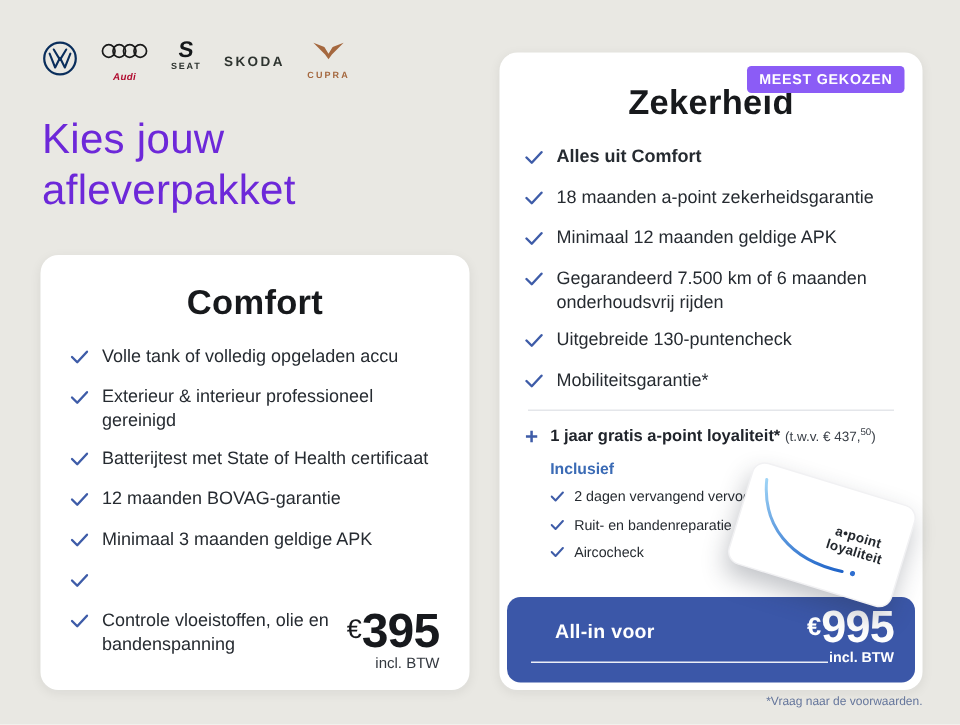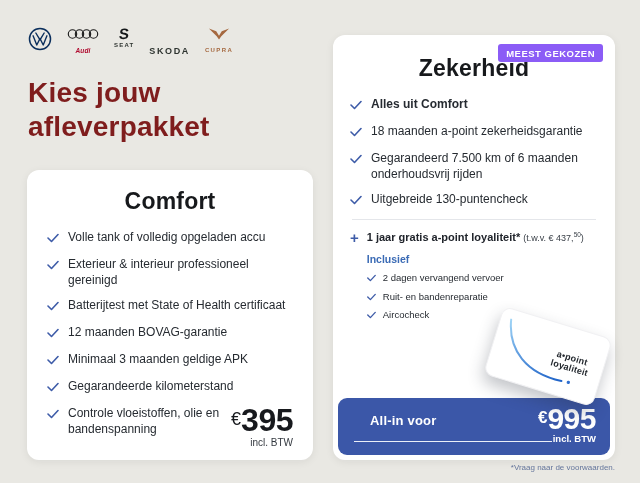--- a/index.html
+++ b/index.html
@@ -6,26 +6,26 @@
   html,body { width:640px; height:483px; }
   body { font-family:"Liberation Sans", sans-serif; }
   .canvas { position:relative; width:640px; height:483px; background:#E9E8E3; overflow:hidden; }
 
   
   .brand-bar { position:absolute; left:28px; top:27px; display:flex; align-items:flex-start; gap:15px; }
   .brand { display:flex; flex-direction:column; align-items:center; gap:2px; }
   .brand-label { font-size:6px; font-weight:bold; letter-spacing:1.2px; color:#2E3430; }
   .brand-label.audi { color:#B00A2E; font-style:italic; letter-spacing:.2px; font-size:6.5px; }
   .brand-label.cupra { color:#A5683F; letter-spacing:1.4px; }
-  .skoda-word { font-size:9px; font-weight:800; letter-spacing:1.6px; color:#2E3430; margin-top:19px; }
+  .skoda-word { font-size:9px; font-weight:800; letter-spacing:1.6px; color:#2E3430; margin-top:9px; }
   .seat-s { font-size:15px; font-weight:900; color:#15181A; transform:skewX(-6deg); line-height:13px; }
 
   
   .page-title { position:absolute; left:28px; top:76px; width:240px; font-size:28px; line-height:34px;
-    font-weight:700; color:#7f1d1d; letter-spacing:.2px; }
+    font-weight:400; color:#6d28d9; letter-spacing:.2px; }
 
   
   .card { position:absolute; background:#FFFFFF; border-radius:12px; box-shadow:0 2px 8px rgba(30,30,30,.07); }
   .card.comfort { left:27px; top:170px; width:286px; height:290px; padding:18px 20px; }
   .card.zekerheid { left:333px; top:35px; width:282px; height:425px; padding:20px 17px; }
   .card-title { font-size:23px; font-weight:600; color:#17191C; letter-spacing:.2px;text-align:center; }
 
   .badge { position:absolute; top:9px; right:12px; background:#8b5cf6; color:#fff; font-size:9.5px;
     font-weight:bold; letter-spacing:.5px; padding:4px 8px 3px; border-radius:3px; }
 
@@ -165,21 +165,20 @@
           </span>
           <span class="item-text">Minimaal 3 maanden geldige APK</span>
         </li>
 
         <li>
           <span class="chk">
             <svg width="12" height="10" viewBox="0 0 12 10">
               <polyline points="1,5 4.5,8.5 11,1.5" fill="none" stroke="#3E5CA8" stroke-width="1.6" stroke-linecap="round" stroke-linejoin="round"></polyline>
             </svg>
           </span>
-          <span class="item-text">Gegarandeerde kilometerstand</span>
         </li>
 
         <li>
           <span class="chk">
             <svg width="12" height="10" viewBox="0 0 12 10">
               <polyline points="1,5 4.5,8.5 11,1.5" fill="none" stroke="#3E5CA8" stroke-width="1.6" stroke-linecap="round" stroke-linejoin="round"></polyline>
             </svg>
           </span>
           <span class="item-text">Controle vloeistoffen, olie en bandenspanning</span>
         </li>
@@ -209,39 +208,55 @@
 
         <li>
           <span class="chk">
             <svg width="12" height="10" viewBox="0 0 12 10">
               <polyline points="1,5 4.5,8.5 11,1.5" fill="none" stroke="#3E5CA8" stroke-width="1.6" stroke-linecap="round" stroke-linejoin="round"></polyline>
             </svg>
           </span>
           <span class="item-text">18 maanden a-point zekerheidsgarantie</span>
         </li>
 
+        <li>
+          <span class="chk">
+            <svg width="12" height="10" viewBox="0 0 12 10">
+              <polyline points="1,5 4.5,8.5 11,1.5" fill="none" stroke="#3E5CA8" stroke-width="1.6" stroke-linecap="round" stroke-linejoin="round"></polyline>
+            </svg>
+          </span>
+          <span class="item-text">Minimaal 12 maanden geldige APK</span>
+        </li>
 
         <li>
           <span class="chk">
             <svg width="12" height="10" viewBox="0 0 12 10">
               <polyline points="1,5 4.5,8.5 11,1.5" fill="none" stroke="#3E5CA8" stroke-width="1.6" stroke-linecap="round" stroke-linejoin="round"></polyline>
             </svg>
           </span>
           <span class="item-text">Gegarandeerd 7.500 km of 6 maanden onderhoudsvrij rijden</span>
         </li>
 
         <li>
           <span class="chk">
             <svg width="12" height="10" viewBox="0 0 12 10">
               <polyline points="1,5 4.5,8.5 11,1.5" fill="none" stroke="#3E5CA8" stroke-width="1.6" stroke-linecap="round" stroke-linejoin="round"></polyline>
             </svg>
           </span>
           <span class="item-text">Uitgebreide 130-puntencheck</span>
         </li>
 
+        <li>
+          <span class="chk">
+            <svg width="12" height="10" viewBox="0 0 12 10">
+              <polyline points="1,5 4.5,8.5 11,1.5" fill="none" stroke="#3E5CA8" stroke-width="1.6" stroke-linecap="round" stroke-linejoin="round"></polyline>
+            </svg>
+          </span>
+          <span class="item-text">Mobiliteitsgarantie*</span>
+        </li>
       </ul>
 
     <hr class="divider">
 
     <div class="bonus">
       <span class="plus">+</span>
       <div>
         <div class="bonus-title">
           <span>1 jaar gratis a-point loyaliteit*</span>
           <span class="twv"><span>(t.w.v. € 437,</span><sup>50</sup><span>)</span></span>

